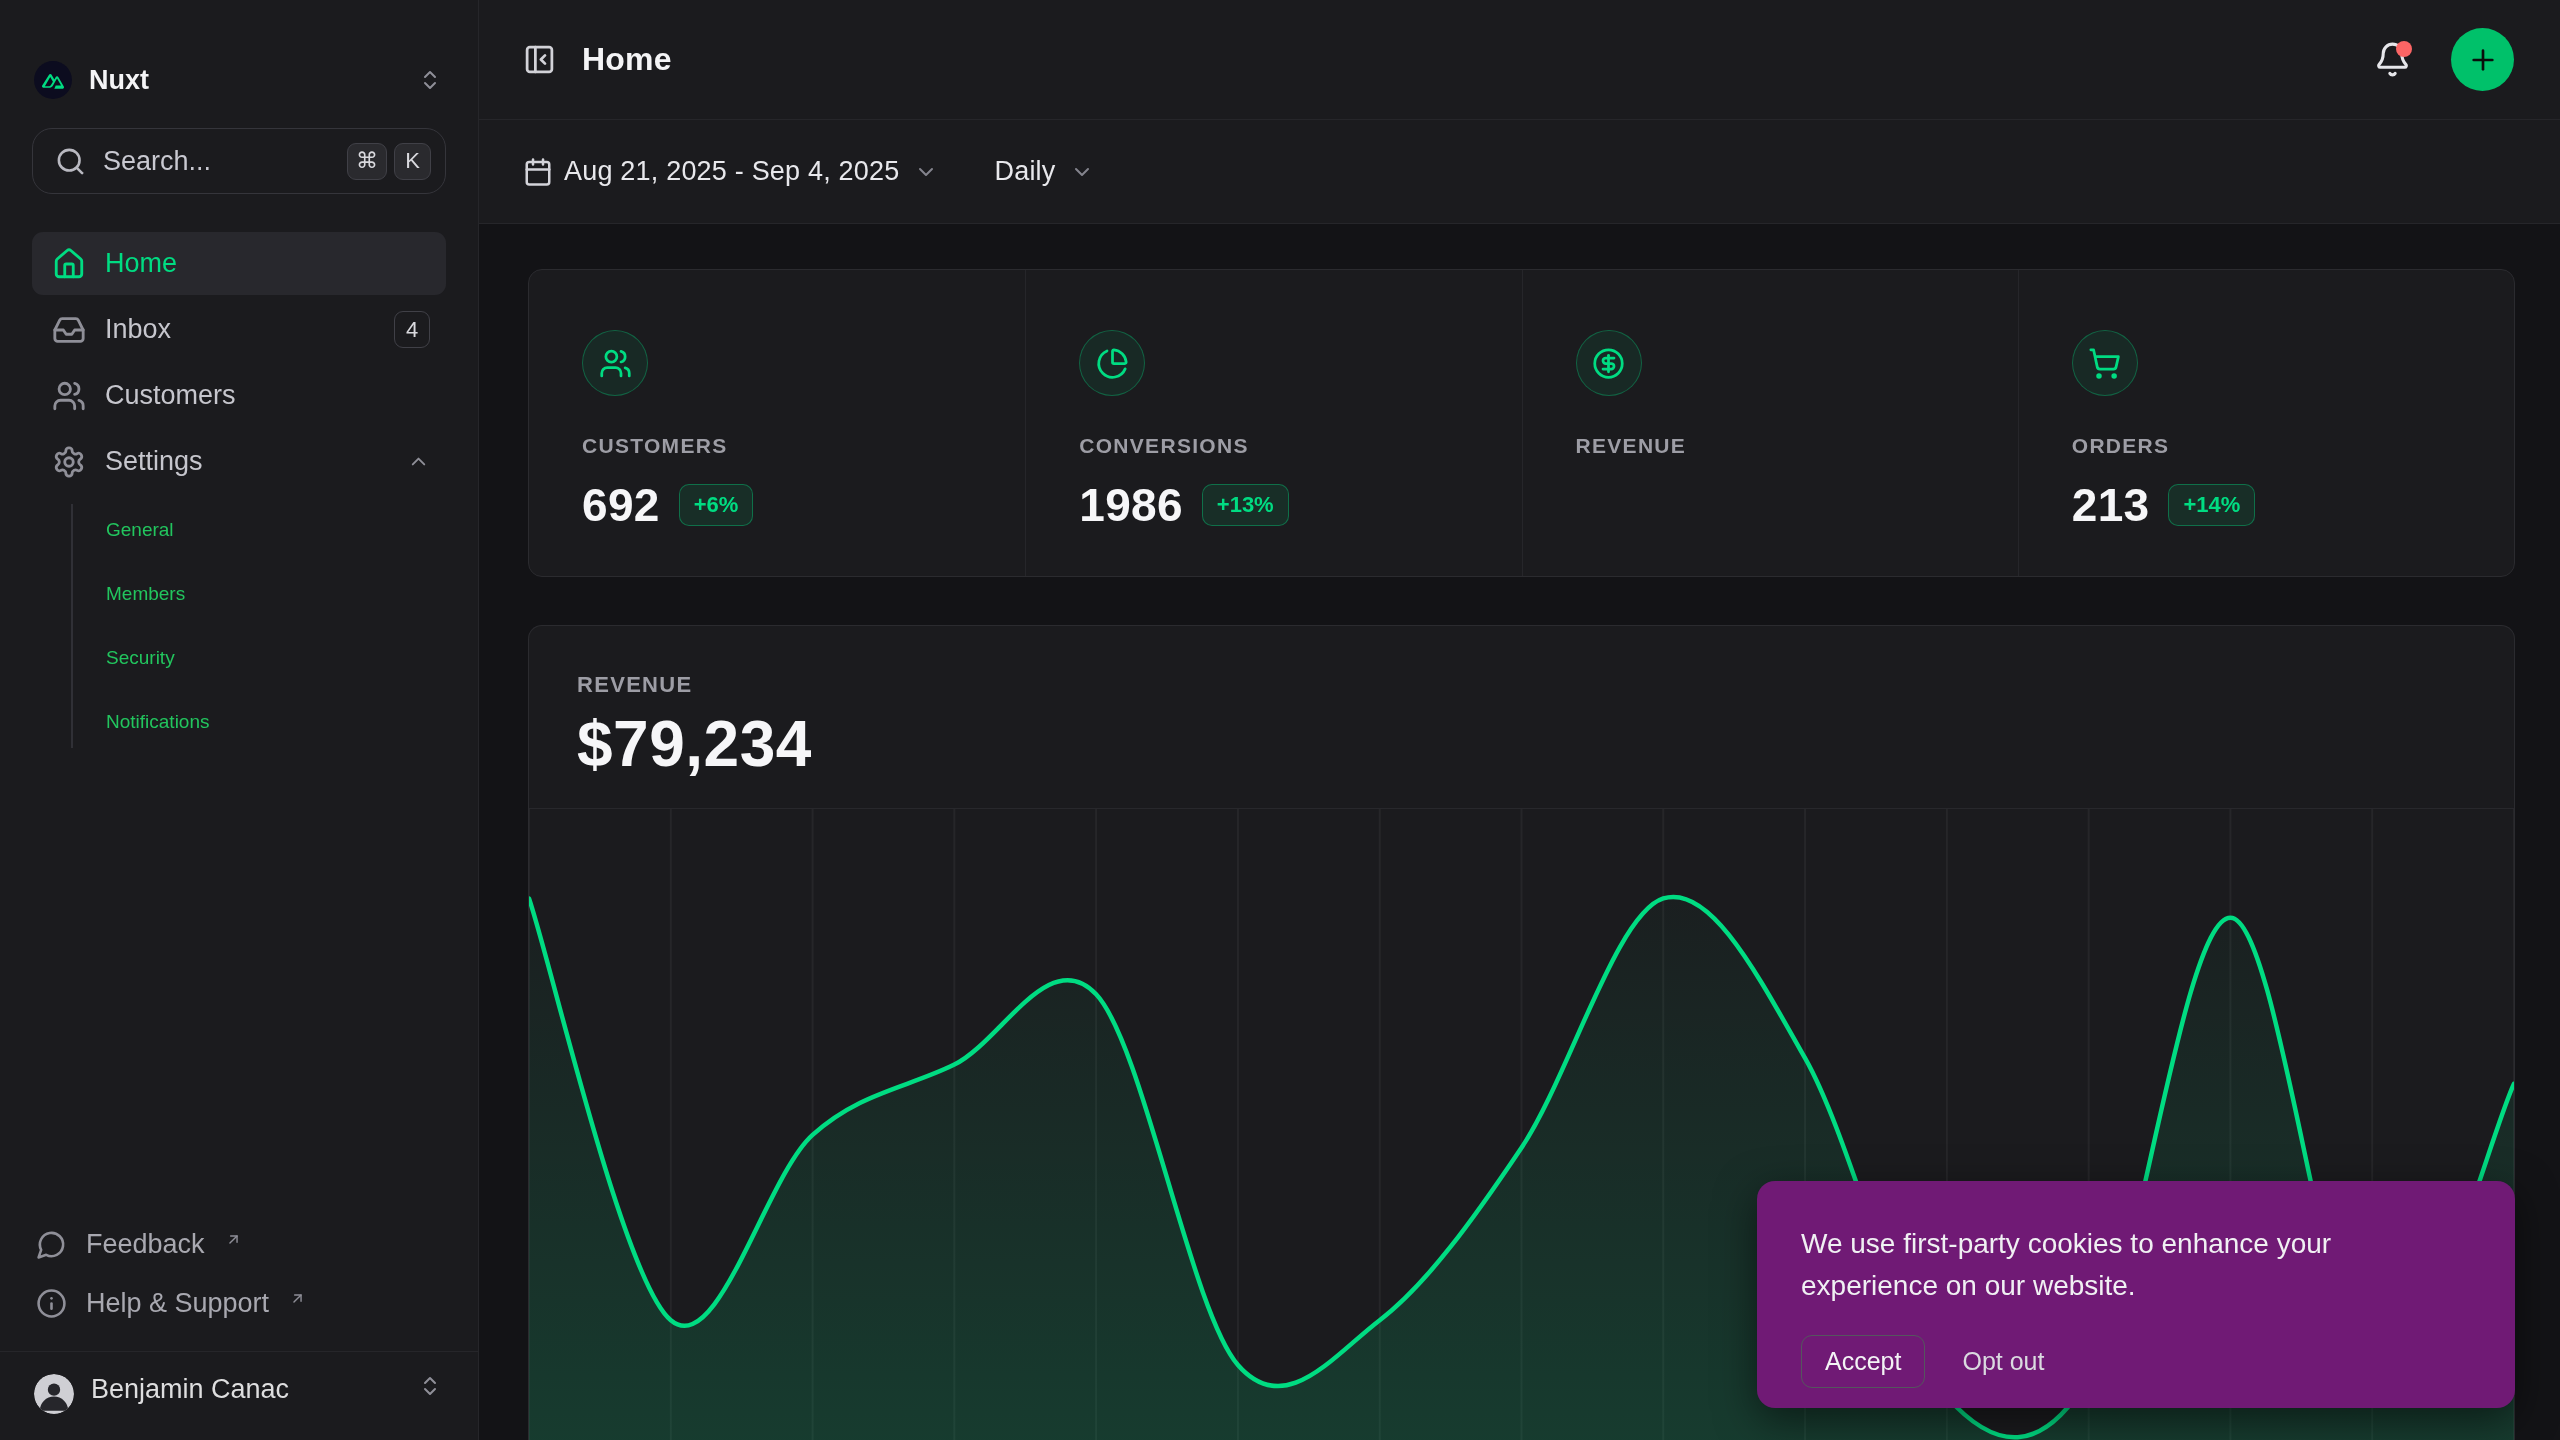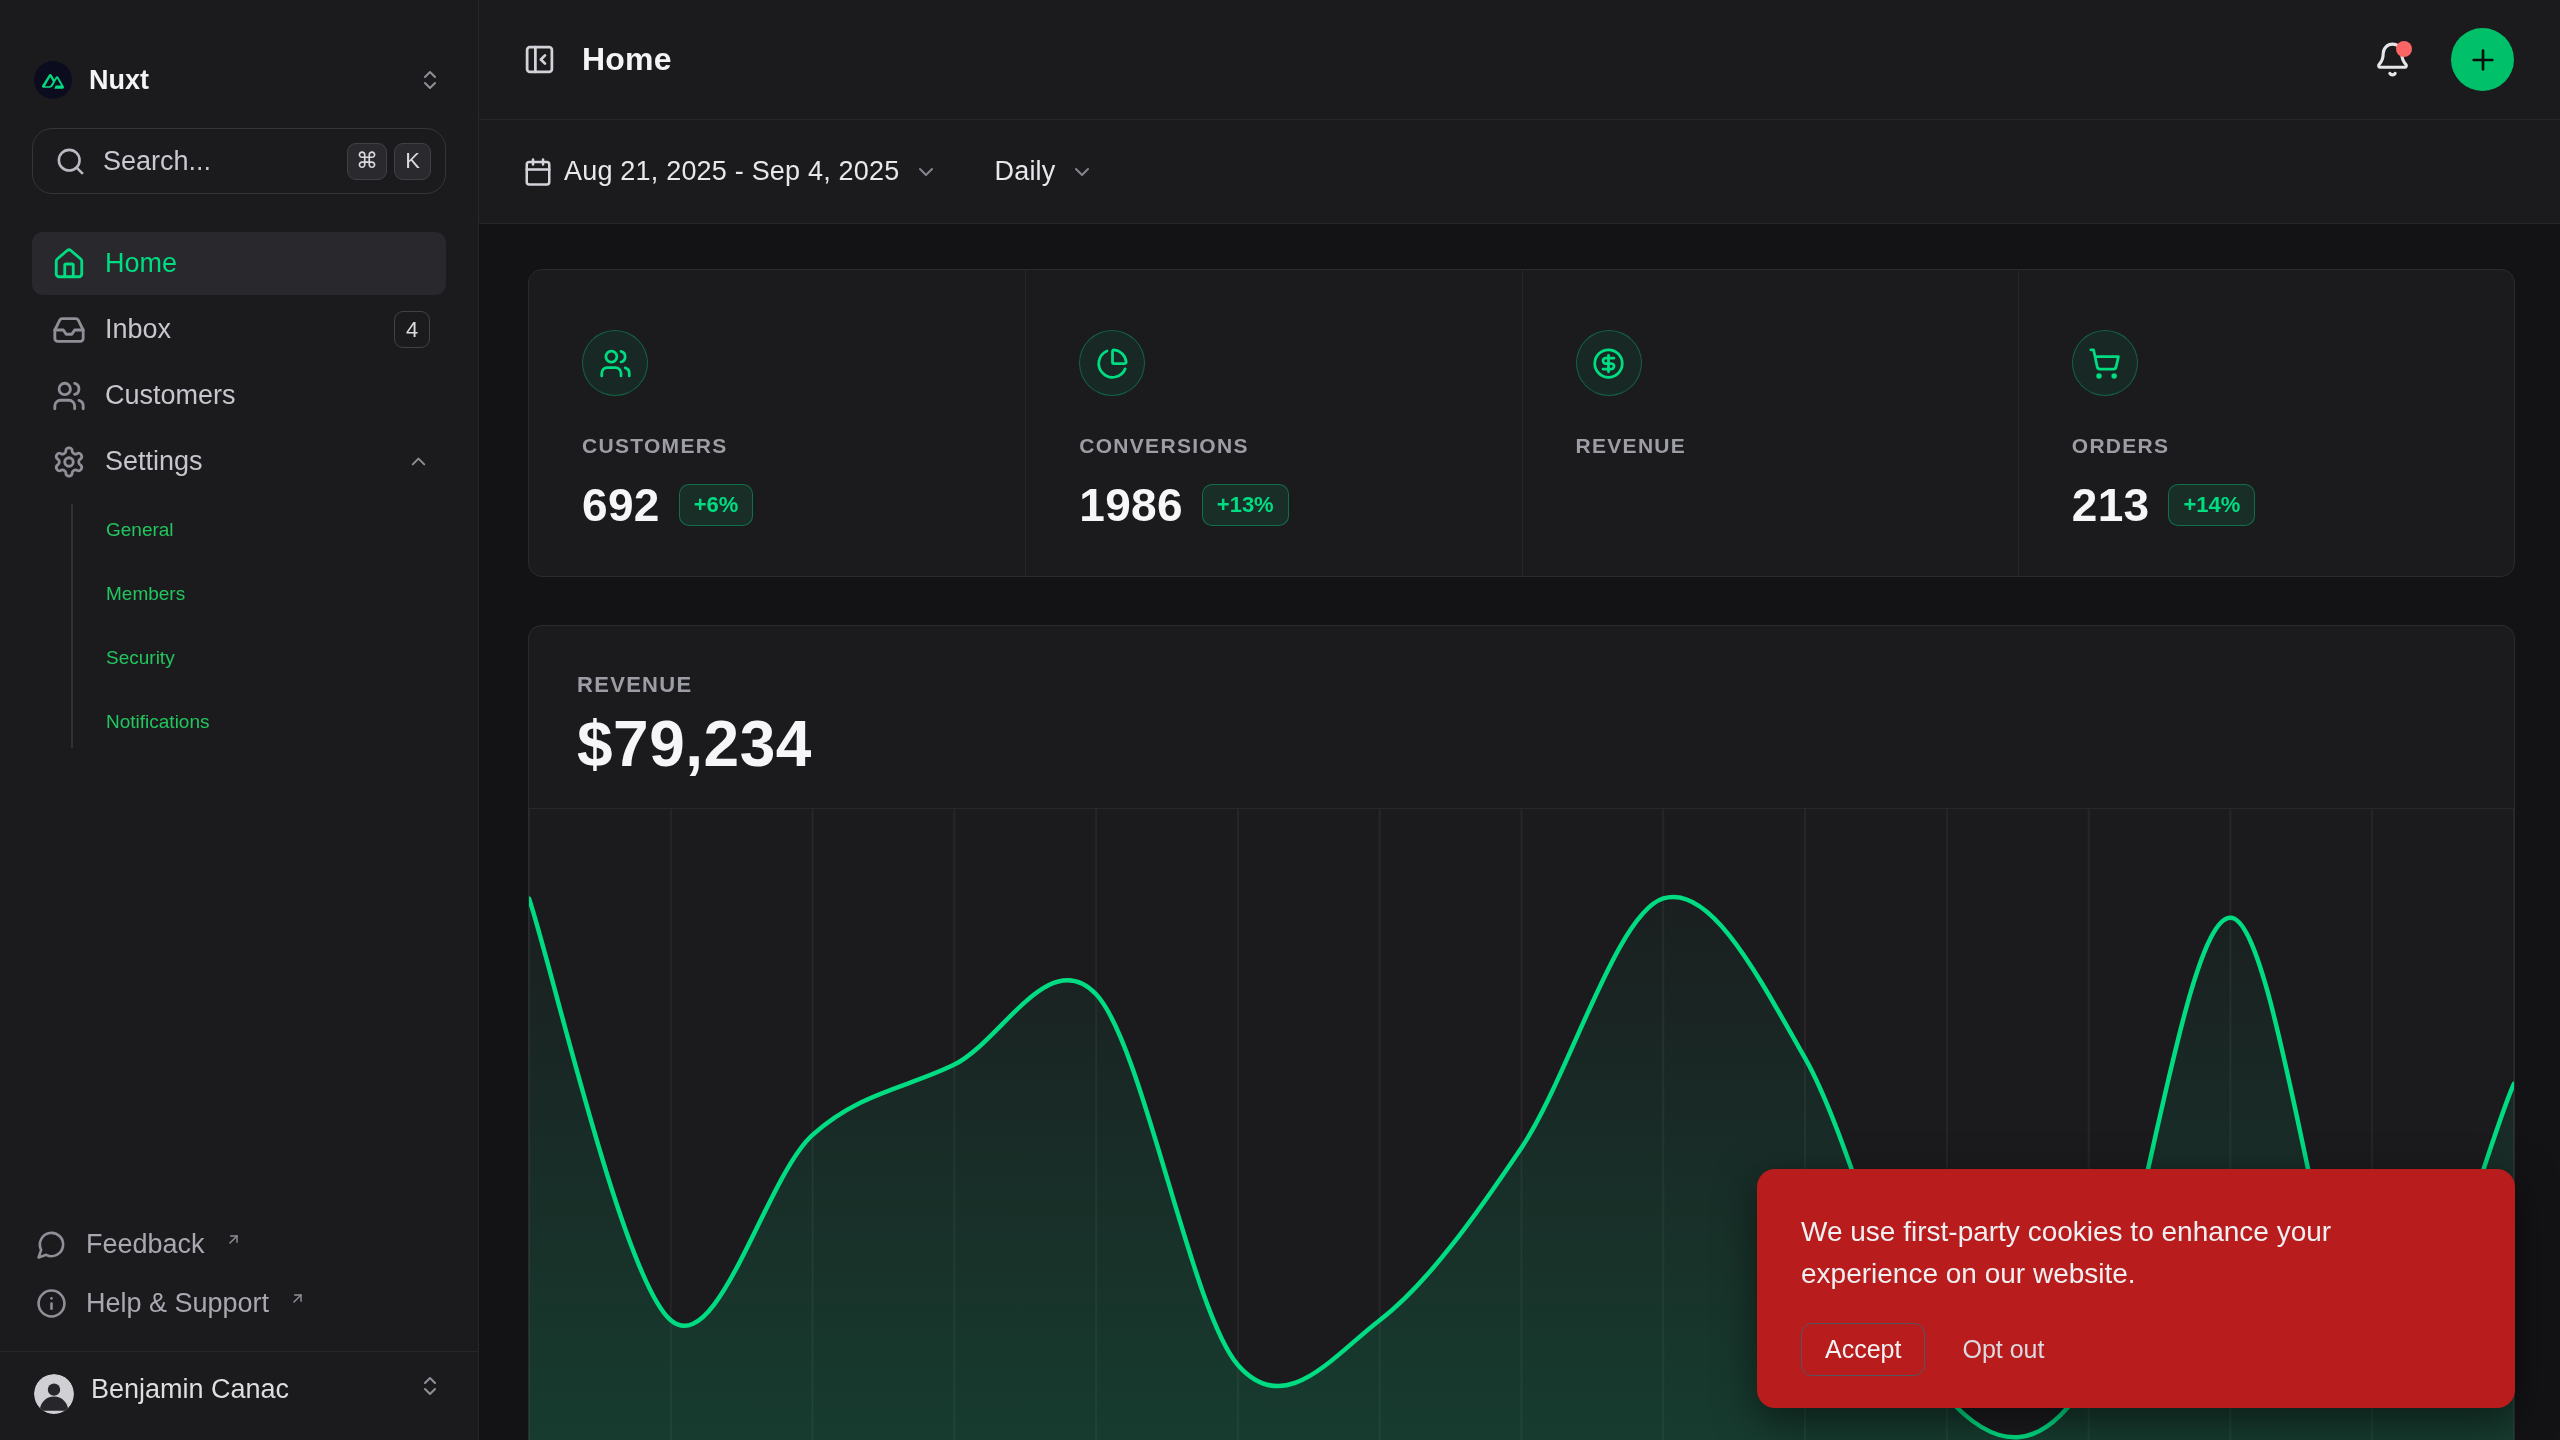--- a/index.html
+++ b/index.html
@@ -105,22 +105,22 @@
 
   .rev-card { margin-top:48px; background:var(--card); border:1px solid var(--border); border-bottom:none;
               border-radius:14px 14px 0 0; height:900px; overflow:hidden; }
   .rev-head { padding:46px 48px 0 48px; }
   .rev-lbl { font-size:22px; font-weight:600; letter-spacing:1.3px; color:var(--muted); line-height:26px; }
   .rev-val { margin-top:16px; font-size:64px; font-weight:700; color:#f6f6f8; line-height:60px; letter-spacing:0.5px; }
   .plot { margin-top:34px; border-top:1px solid #28282c; position:relative; height:640px; }
   .plot svg { position:absolute; inset:0; width:100%; height:100%; }
 
   
-  .cookie { position:absolute; right:45px; bottom:32px; width:758px; background:#b91c1c; border-radius:18px;
-            padding:42px 44px 32px 44px; box-shadow:0 12px 40px rgba(0,0,0,0.5); z-index:5; }
+  .cookie { position:absolute; right:45px; bottom:32px; width:758px; background:#701a75; border-radius:18px;
+            padding:42px 44px 20px 44px; box-shadow:0 12px 40px rgba(0,0,0,0.5); z-index:5; }
   .cookie-msg { font-size:28px; line-height:42px; color:#f0f0f3; max-width:640px; }
   .cookie-actions { margin-top:28px; display:flex; align-items:center; }
   .accept-btn { padding:11px 23px; border:1px solid #55555e; border-radius:11px; background:transparent;
                 color:#f3f3f5; font:inherit; font-size:25px; font-weight:500; cursor:pointer; }
   .optout-btn { margin-left:37px; background:none; border:none; color:#dadae0; font:inherit; font-size:25px;
                 font-weight:500; cursor:pointer; }
 </style>
 </head>
 <body>
 

